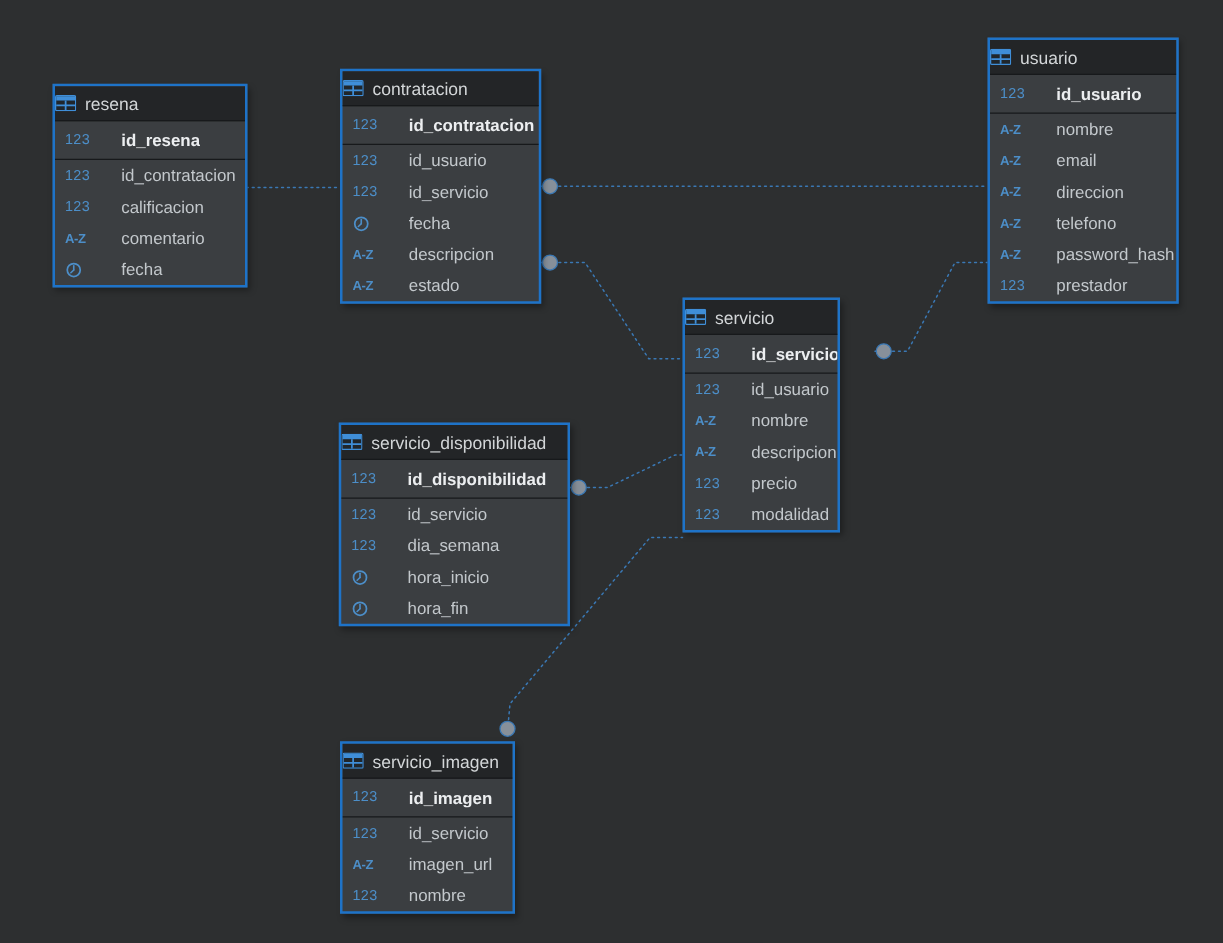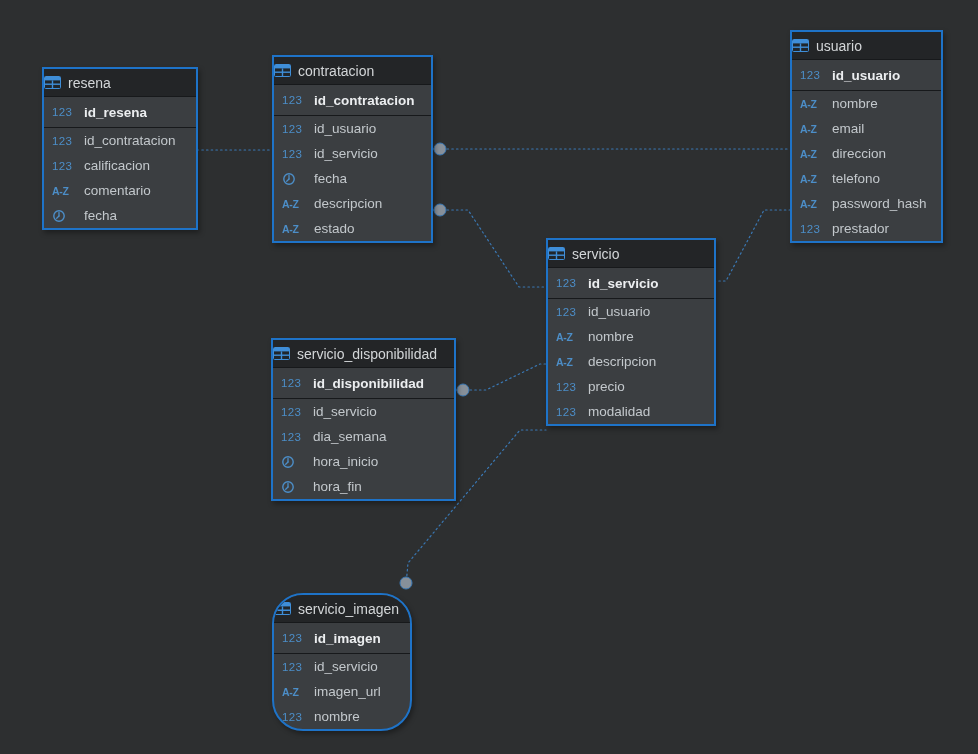--- a/index.html
+++ b/index.html
@@ -50,21 +50,21 @@
     border-bottom:1px solid var(--divider);
     display:flex;align-items:center;justify-content:flex-start;gap:7px;
     color:var(--title-text);
     font-size:14px;
     white-space:nowrap;
     overflow:hidden;
   }
   .pk-section{border-bottom:1px solid var(--divider);}
   .row{
     height:25px;
-    display:flex;align-items:center;gap:9px;
+    display:flex;align-items:center;gap:22px;
     padding-left:8px;
     color:var(--text);
     font-size:13.5px;
     white-space:nowrap;
   }
   .pk-section .row{height:30px;}
   .pk-section .row-label{font-weight:bold;color:var(--pk-text);}
   .row-label{overflow:hidden;}
   .ticon{
     width:23px;
@@ -216,21 +216,21 @@
         <div class="row">
           <span class="ticon az">A-Z</span>
           <span class="row-label">password_hash</span>
         </div>
         <div class="row">
           <span class="ticon num">123</span>
           <span class="row-label">prestador</span>
         </div>
       </div>
   </div>
-    <div class="table" style="left: 546px; top: 238px; width: 170px;">
+    <div class="table" style="left: 546px; top: 238px; width: 126px;">
     <div class="t-header">
       <svg class="tbl-ico" viewBox="0 0 17 13" xmlns="http://www.w3.org/2000/svg">
         <rect x="0.5" y="0.5" width="16" height="12" rx="1" fill="#20262b" stroke="#3f8ed8" stroke-width="1"></rect>
         <rect x="1" y="1" width="15" height="3.4" fill="#3f8ed8"></rect>
         <line x1="8.5" y1="4.4" x2="8.5" y2="12" stroke="#3f8ed8" stroke-width="1.4"></line>
         <line x1="1" y1="8.2" x2="16" y2="8.2" stroke="#3f8ed8" stroke-width="1.4"></line>
       </svg>
       <span class="t-title">servicio</span>
     </div>
     <div class="pk-section">
@@ -298,21 +298,21 @@
         <div class="row">
           <svg class="ticon clock" viewBox="0 0 14 14">
             <circle cx="7" cy="7" r="5.2"></circle>
             <line x1="7" y1="7" x2="7" y2="3.6"></line>
             <line x1="7" y1="7" x2="4.7" y2="9.2"></line>
           </svg>
           <span class="row-label">hora_fin</span>
         </div>
       </div>
   </div>
-    <div class="table" style="left: 272px; top: 593px; width: 140px; border-radius: 31px;">
+    <div class="table" style="left: 272px; top: 593px; width: 140px;">
     <div class="t-header">
       <svg class="tbl-ico" viewBox="0 0 17 13" xmlns="http://www.w3.org/2000/svg">
         <rect x="0.5" y="0.5" width="16" height="12" rx="1" fill="#20262b" stroke="#3f8ed8" stroke-width="1"></rect>
         <rect x="1" y="1" width="15" height="3.4" fill="#3f8ed8"></rect>
         <line x1="8.5" y1="4.4" x2="8.5" y2="12" stroke="#3f8ed8" stroke-width="1.4"></line>
         <line x1="1" y1="8.2" x2="16" y2="8.2" stroke="#3f8ed8" stroke-width="1.4"></line>
       </svg>
       <span class="t-title">servicio_imagen</span>
     </div>
     <div class="pk-section">

